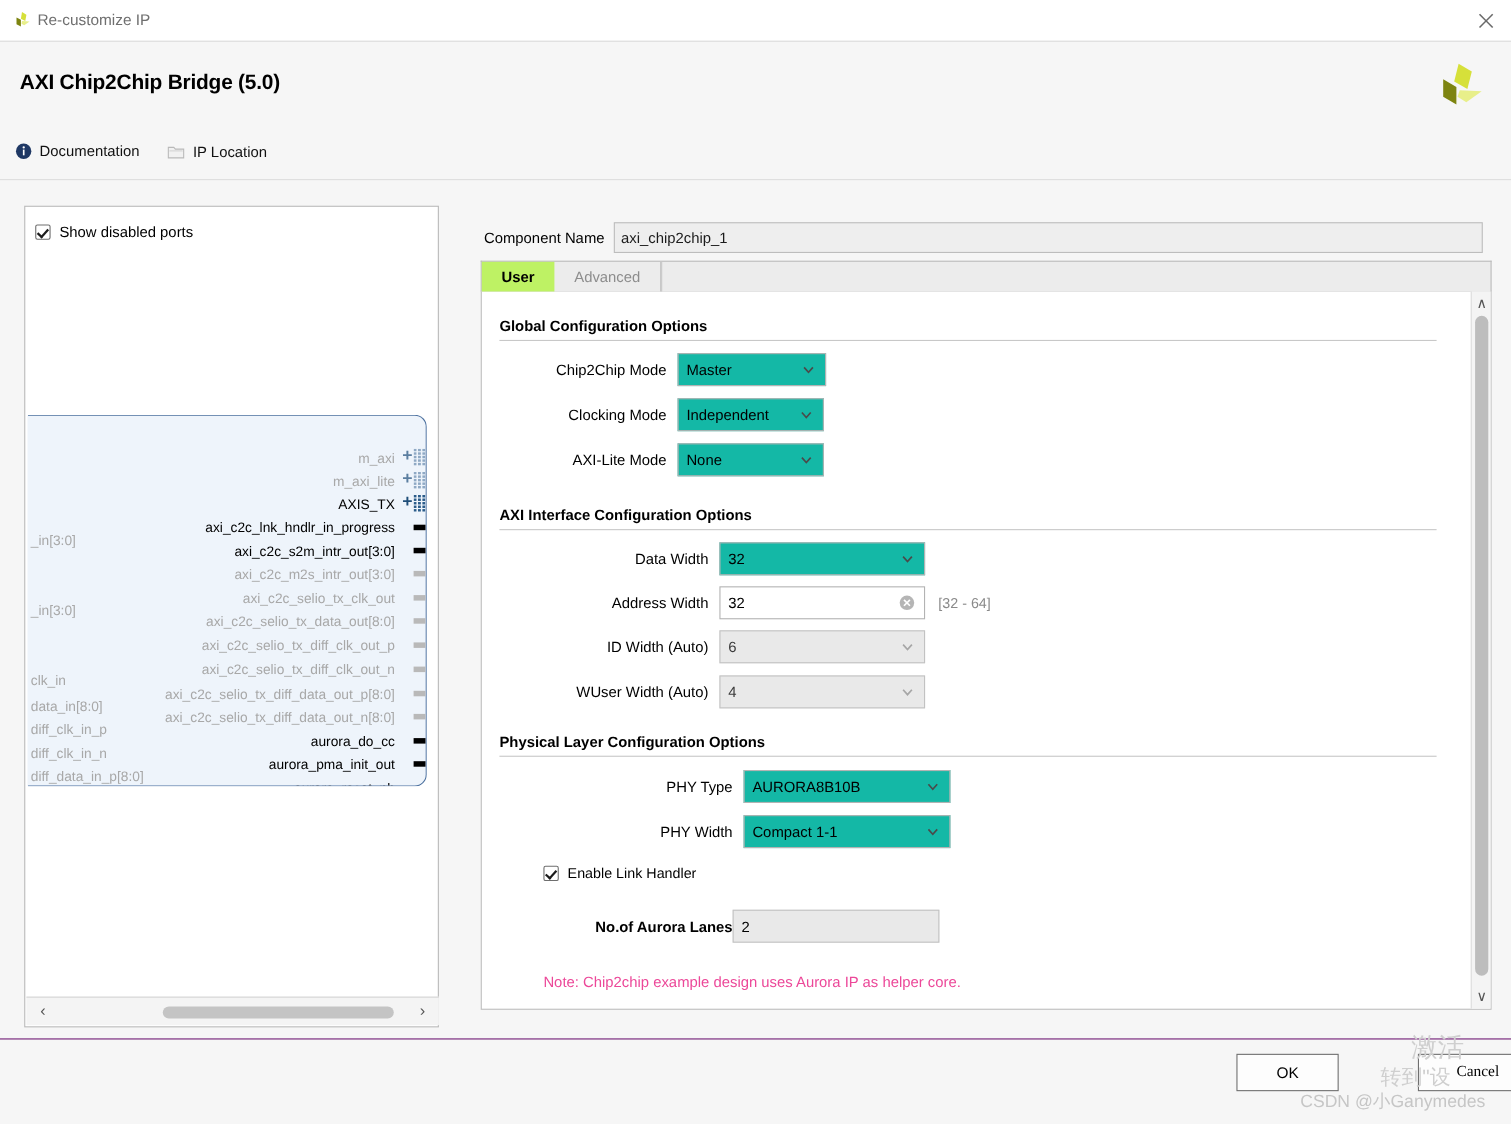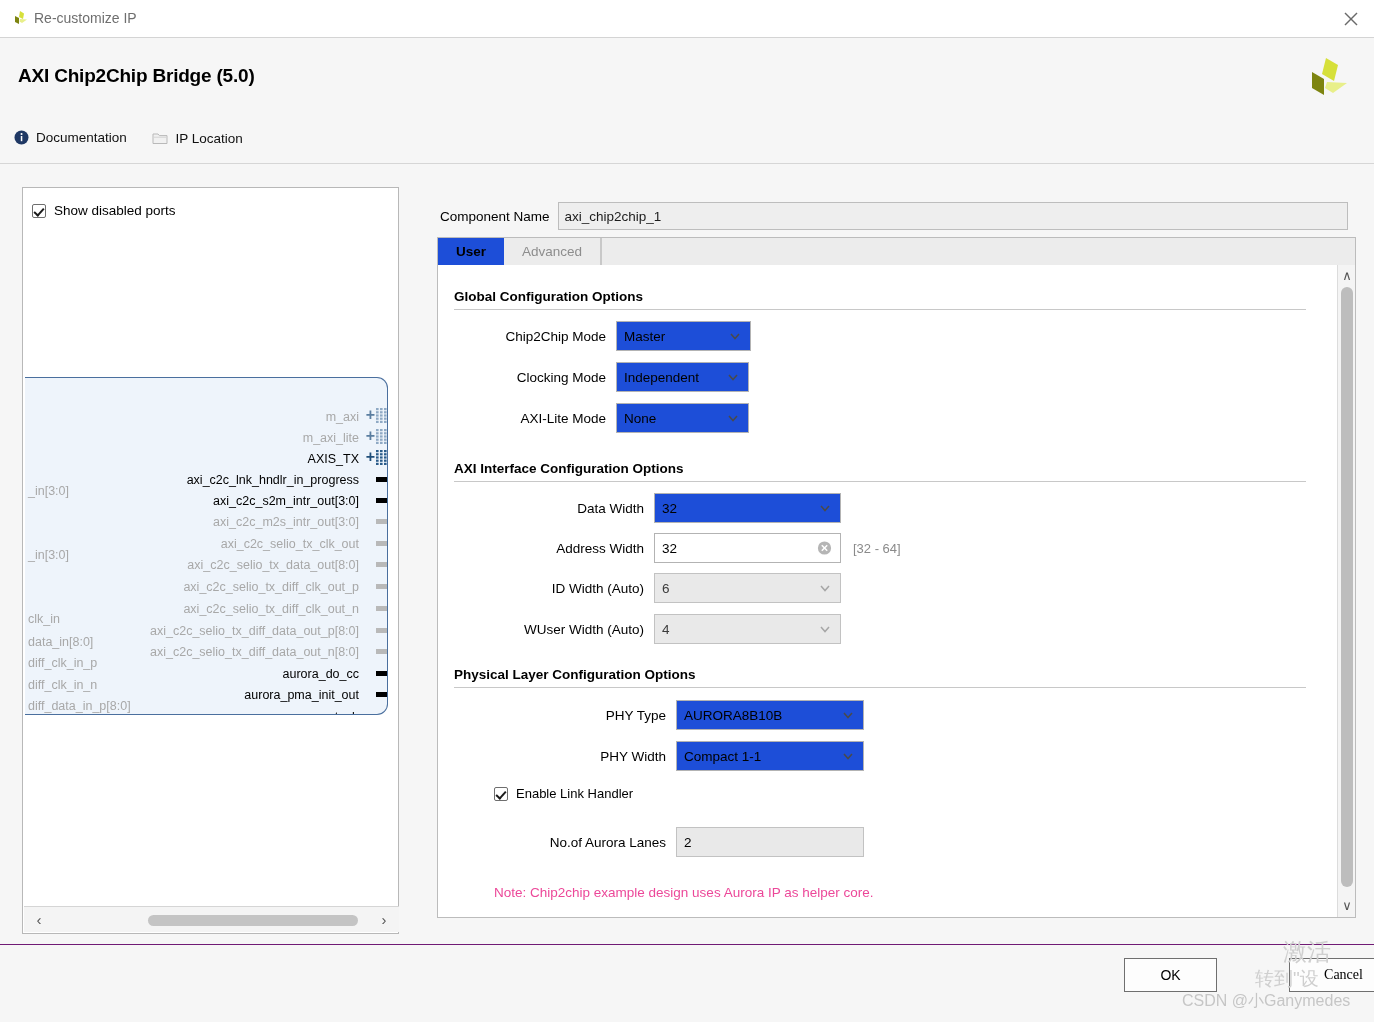--- a/index.html
+++ b/index.html
@@ -269,21 +269,21 @@
   .tab {
     padding: 0 18px;
     display: flex;
     align-items: center;
     font-size: 13.5px;
     cursor: pointer;
     border-right: 1px solid #c8c8c8;
     box-sizing: border-box;
   }
   .tab.active {
-    background: #1d4ed8;
+    background: #bef264;
     font-weight: bold;
     color: #000;
     border-right: none;
   }
   .tab.inactive {
     color: #8d8d8d;
   }
   .tab-filler {
     flex: 1;
     border-left: 1px solid #c8c8c8;
@@ -321,21 +321,21 @@
   .field-label {
     font-size: 13.5px;
     color: #000;
     text-align: right;
     white-space: nowrap;
   }
 
   .vselect {
     height: 30px;
     border: 1px solid #b3b3b3;
-    background: #1d4ed8;
+    background: #14b8a6;
     box-sizing: border-box;
     display: flex;
     align-items: center;
     padding-left: 7px;
     font-size: 13.5px;
     position: relative;
     cursor: pointer;
   }
   .vselect.grey {
     background: #e9e9e9;
@@ -735,21 +735,21 @@
               <svg class="chev" viewBox="0 0 12 12">
                 <path d="M2 4 L6 8.5 L10 4" fill="none" stroke="#4a4a4a" stroke-width="1.5"></path>
               </svg>
             </div>
           </div>
           <div class="field-row" style="top: 521px; left: 56px; cursor: pointer;">
             <span class="vchk on"></span>
             <span style="margin-left:8px">Enable Link Handler</span>
           </div>
           <div class="field-row" style="top: 562px; left: 16px;">
-            <div class="field-label" style="width: 212px; margin-right: 10px;">No.of Aurora Lanes</div>
+            <div class="field-label" style="width: 212px;  font-weight: bold;">No.of Aurora Lanes</div>
             <div class="vtext grey" style="width: 188px;">
               <span>2</span>
             </div>
           </div>
           <div class="note-line" style="top: 620px;">Note: Chip2chip example design uses Aurora IP as helper core.</div>
         </div>
 
       <div id="form-vscroll">
         <span class="arrow up">∧</span>
         <span class="thumb"></span>

